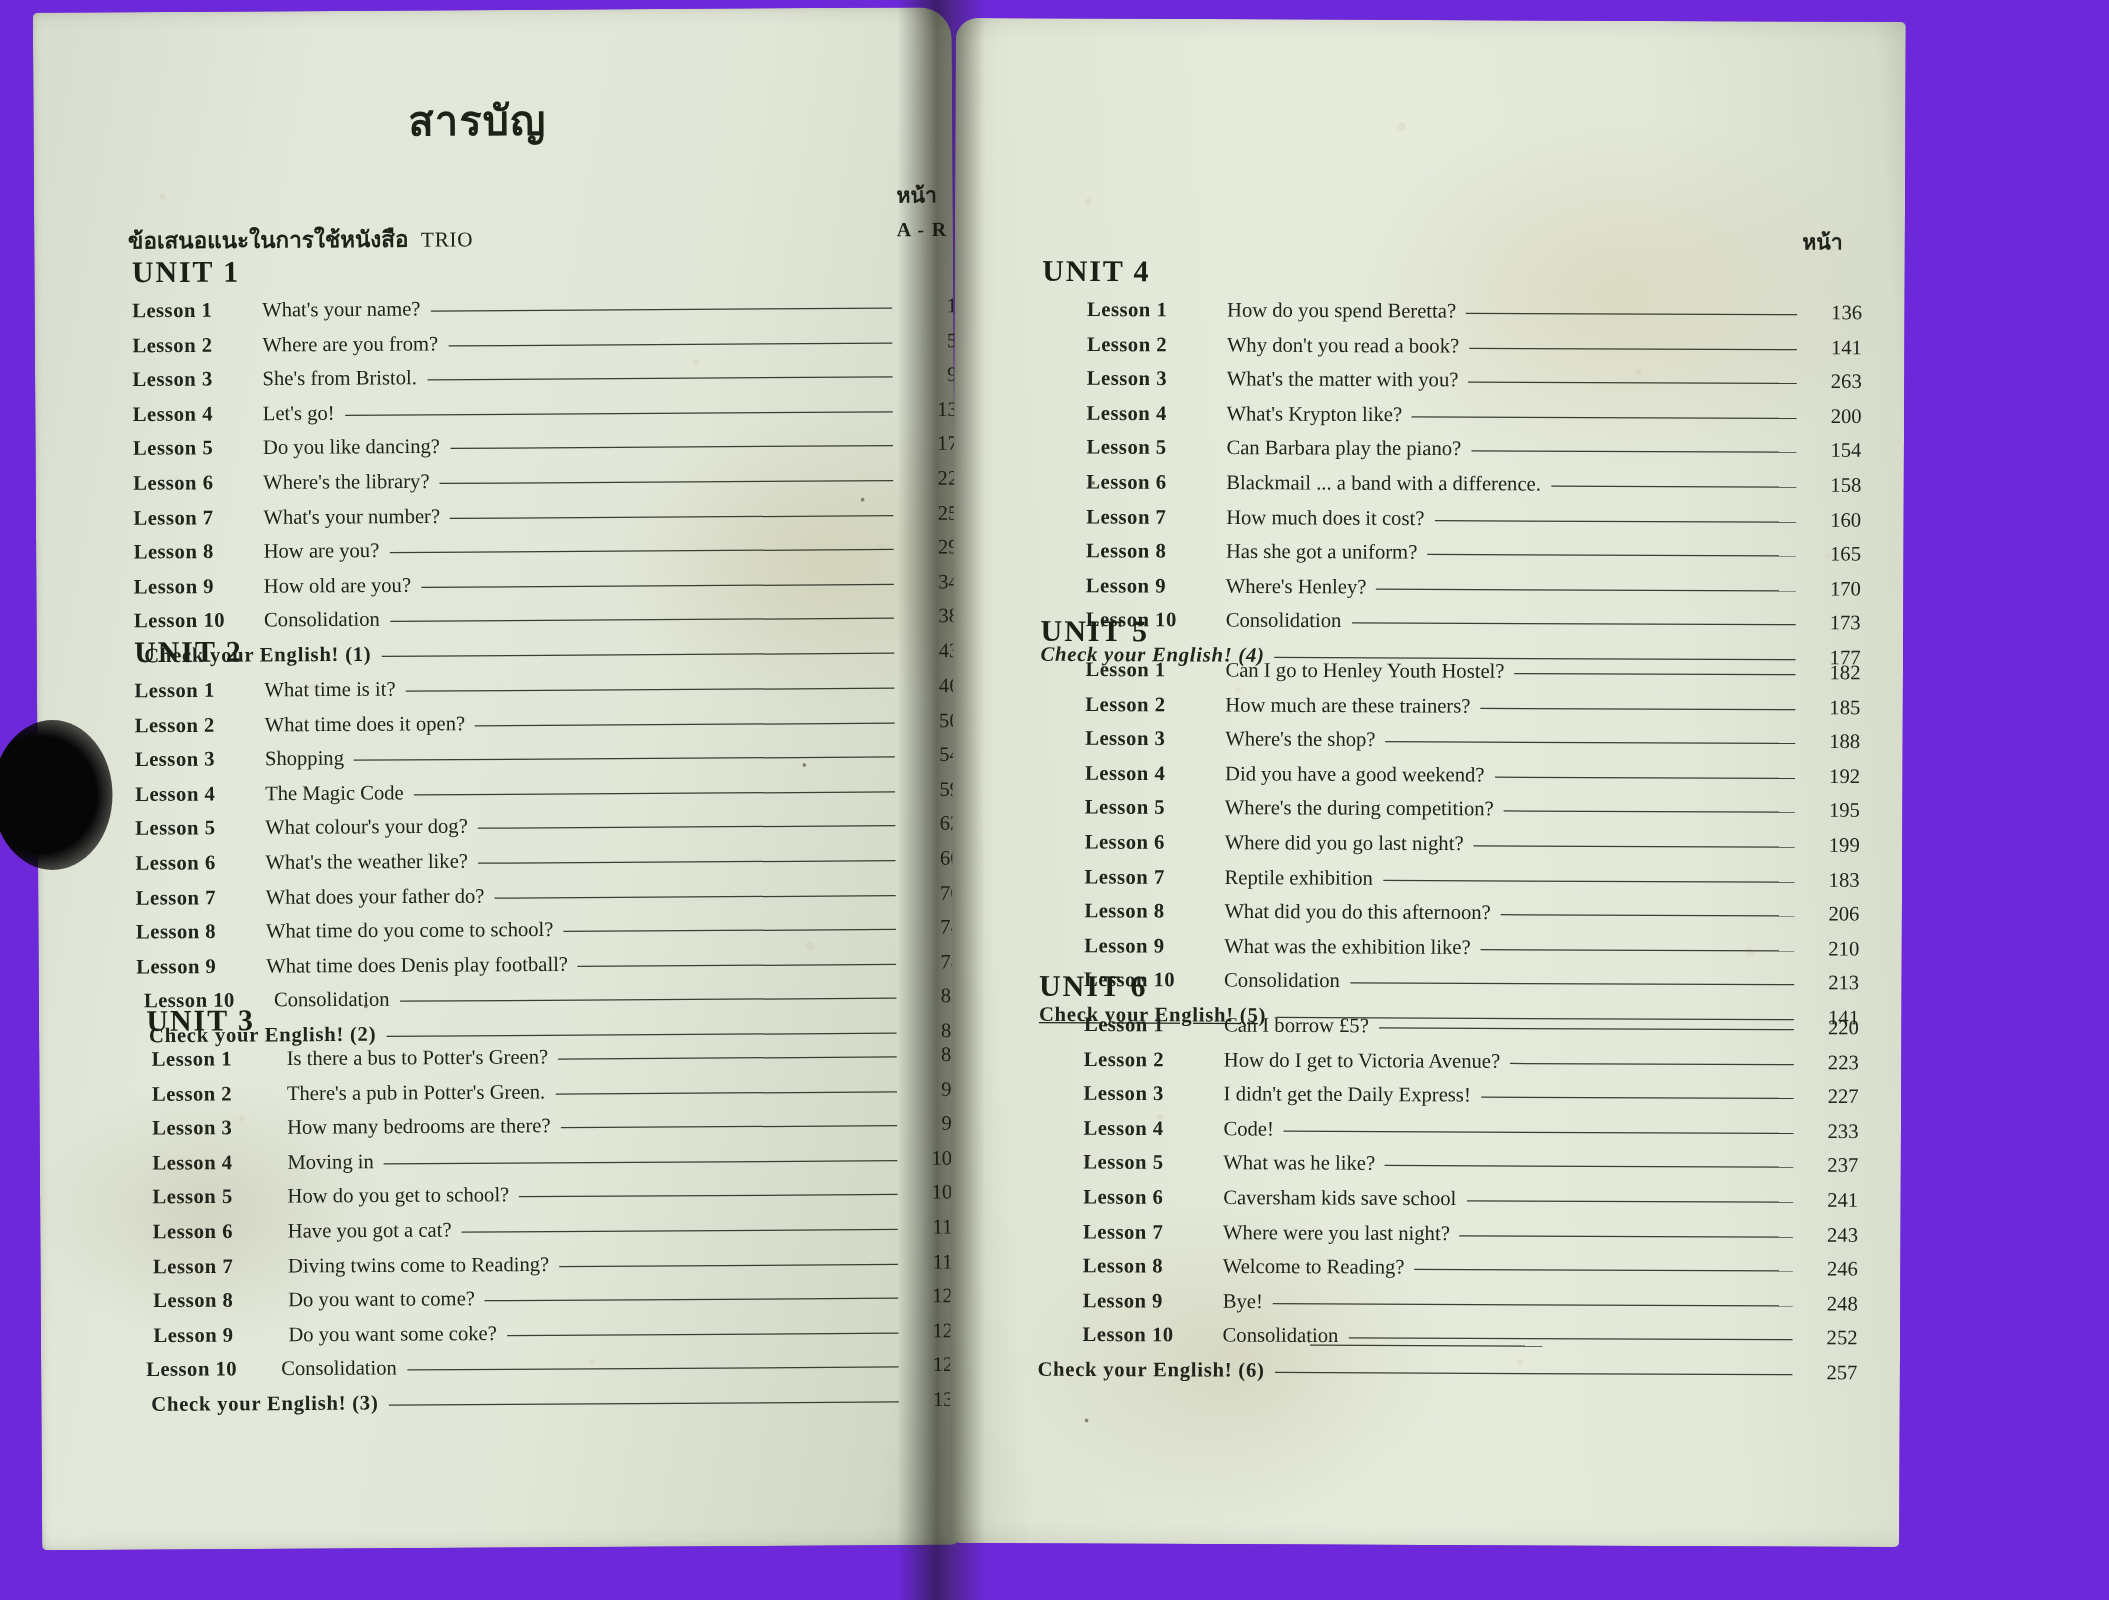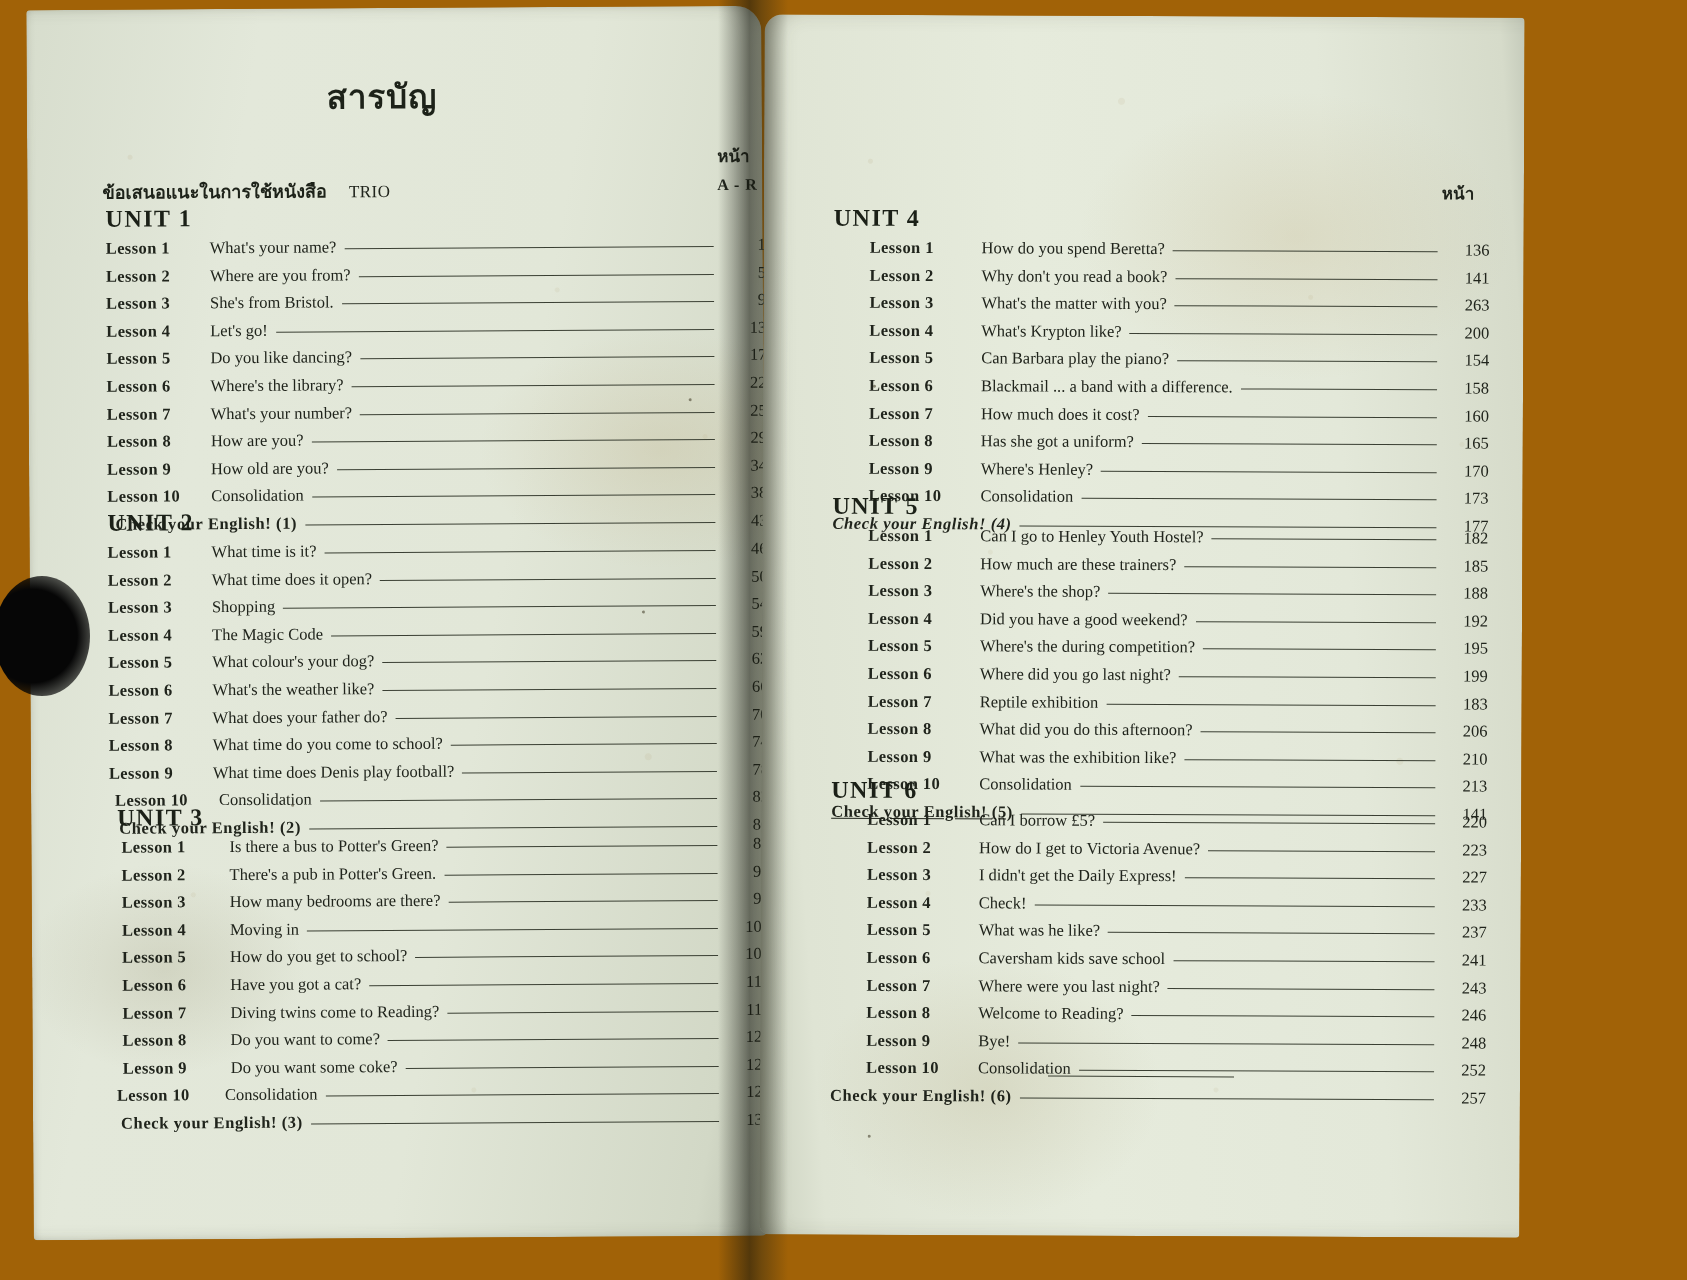--- a/index.html
+++ b/index.html
@@ -9,21 +9,21 @@
   }
   body {
     width: 1687px;
     height: 1280px;
     overflow: hidden;
     font-family: "Liberation Serif", serif;
   }
   .book {
     position: absolute;
     inset: 0;
-    background: #a16207;
+    background: #6d28d9;
   }
   
   .page {
     position: absolute;
     background: #dfe5d6;
     box-sizing: border-box;
   }
   .page-left {
     left: 30px;
     top: 8px;
@@ -129,21 +129,21 @@
   .intro-thai {
     font-family: "DejaVu Sans", sans-serif;
     font-size: 18px;
     font-weight: 700;
     color: #1d2219;
   }
   .intro-trio {
     font-family: "Liberation Serif", serif;
     font-size: 17px;
     letter-spacing: .5px;
-    margin-left: 22px;
+    margin-left: 10px;
   }
   .intro-ar {
     position: absolute;
     left: 690px;
     top: 170px;
     font-weight: 700;
     font-size: 16px;
     letter-spacing: 1px;
   }
 
@@ -613,21 +613,21 @@
               <span class="pg">223</span>
             </div>
           <div class="row">
               <span class="lesson">Lesson 3</span>
               <span class="ttl">I didn't get the Daily Express!</span>
               <span class="dots"></span>
               <span class="pg">227</span>
             </div>
           <div class="row">
               <span class="lesson">Lesson 4</span>
-              <span class="ttl">Check!</span>
+              <span class="ttl">Code!</span>
               <span class="dots"></span>
               <span class="pg">233</span>
             </div>
           <div class="row">
               <span class="lesson">Lesson 5</span>
               <span class="ttl">What was he like?</span>
               <span class="dots"></span>
               <span class="pg">237</span>
             </div>
           <div class="row">

